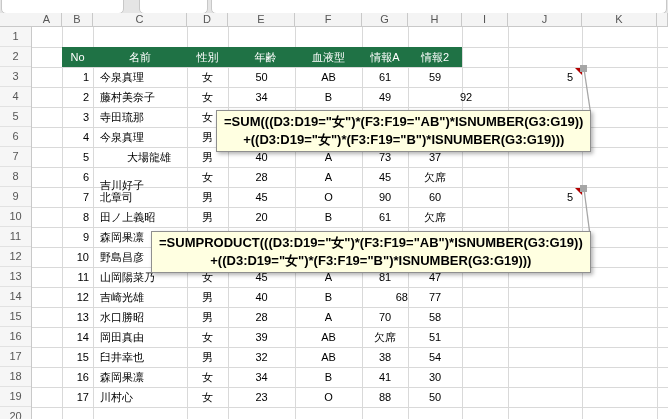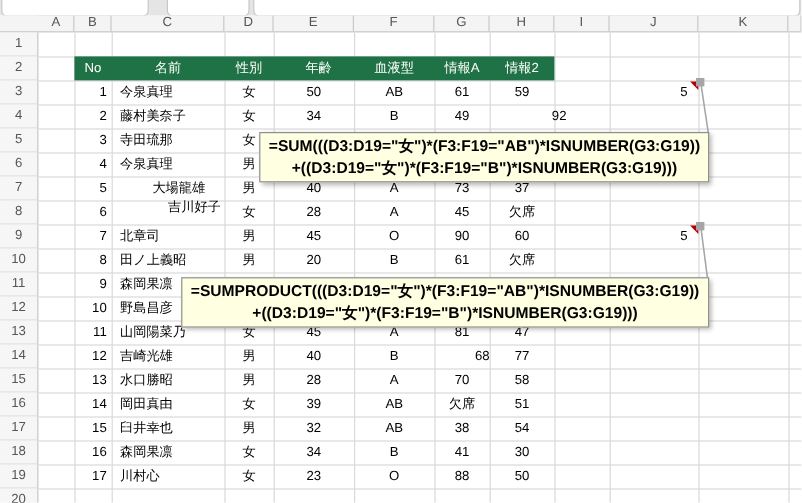--- a/index.html
+++ b/index.html
@@ -150,21 +150,21 @@
       <div class="cell al" style="left: 93px; top: 127px; width: 94px;">今泉真理</div>
       <div class="cell ac" style="left: 187px; top: 127px; width: 41px;">男</div>
       <div class="cell ar" style="left: 62px; top: 147px; width: 31px;">5</div>
       <div class="cell al" style="left: 93px; top: 147px; width: 94px; margin-left: 27px;">大場龍雄</div>
       <div class="cell ac" style="left: 187px; top: 147px; width: 41px;">男</div>
       <div class="cell ac" style="left: 228px; top: 147px; width: 67px;">40</div>
       <div class="cell ac" style="left: 295px; top: 147px; width: 67px;">A</div>
       <div class="cell ac" style="left: 362px; top: 147px; width: 46px;">73</div>
       <div class="cell ac" style="left: 408px; top: 147px; width: 54px;">37</div>
       <div class="cell ar" style="left: 62px; top: 167px; width: 31px;">6</div>
-      <div class="cell al" style="left: 93px; top: 163px; width: 94px; margin-left: 40px;">吉川好子</div>
+      <div class="cell al" style="left: 93px; top: 175px; width: 94px;">吉川好子</div>
       <div class="cell ac" style="left: 187px; top: 167px; width: 41px;">女</div>
       <div class="cell ac" style="left: 228px; top: 167px; width: 67px;">28</div>
       <div class="cell ac" style="left: 295px; top: 167px; width: 67px;">A</div>
       <div class="cell ac" style="left: 362px; top: 167px; width: 46px;">45</div>
       <div class="cell ac" style="left: 408px; top: 167px; width: 54px;">欠席</div>
       <div class="cell ar" style="left: 62px; top: 187px; width: 31px;">7</div>
       <div class="cell al" style="left: 93px; top: 187px; width: 94px;">北章司</div>
       <div class="cell ac" style="left: 187px; top: 187px; width: 41px;">男</div>
       <div class="cell ac" style="left: 228px; top: 187px; width: 67px;">45</div>
       <div class="cell ac" style="left: 295px; top: 187px; width: 67px;">O</div>

